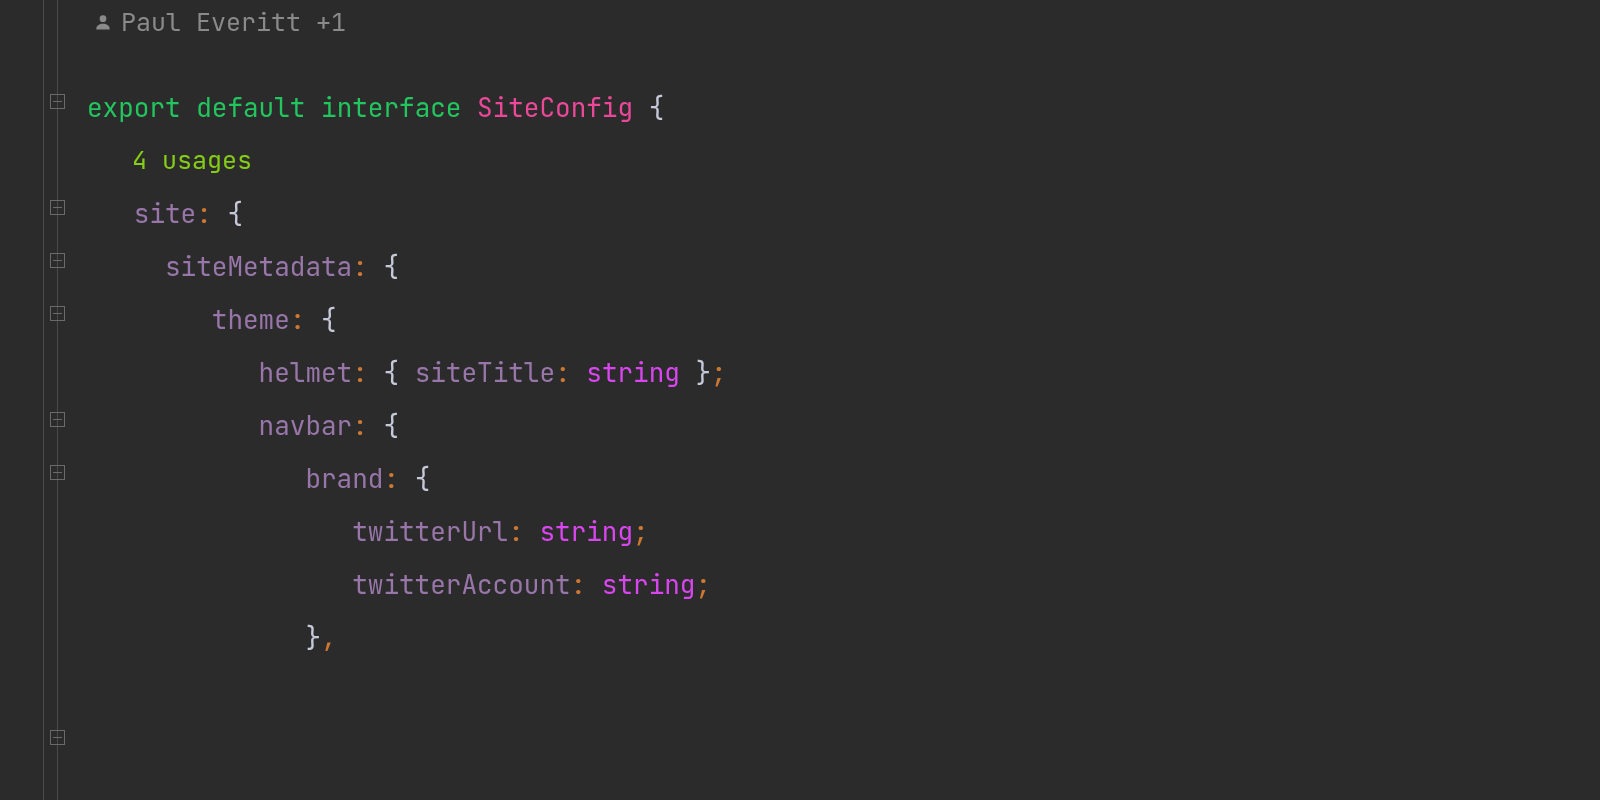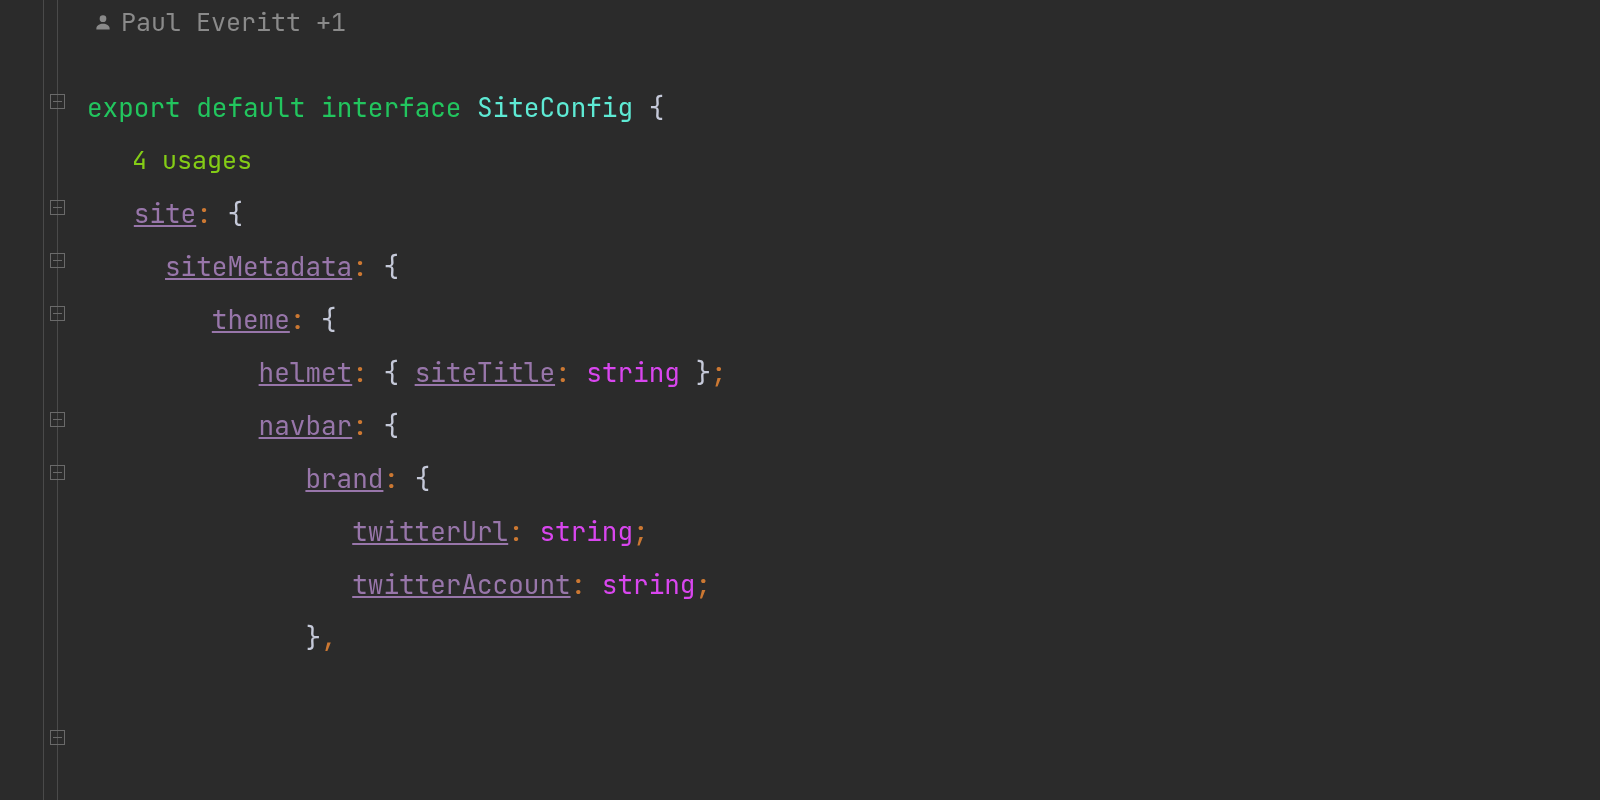--- a/index.html
+++ b/index.html
@@ -77,22 +77,22 @@
     font-size: 25px;
     height: 53px;
   }
   .person-icon {
     width: 20px;
     height: 20px;
     display: inline-flex;
   }
   .kw { color: #22c55e; }
   .type { color: #d946ef; }
-  .name { color: #5eead4; }
-  .prop { color: #9876aa; text-decoration: underline; }
+  .name { color: #ec4899; }
+  .prop { color: #9876aa; }
   .punct { color: #cc7832; }
   .brace { color: #c5c9d9; }
   .semicolon { color: #cc7832; }
   .comma { color: #cc7832; }
 </style>
 </head>
 <body>
 
 <div class="editor">
   <div class="gutter">

